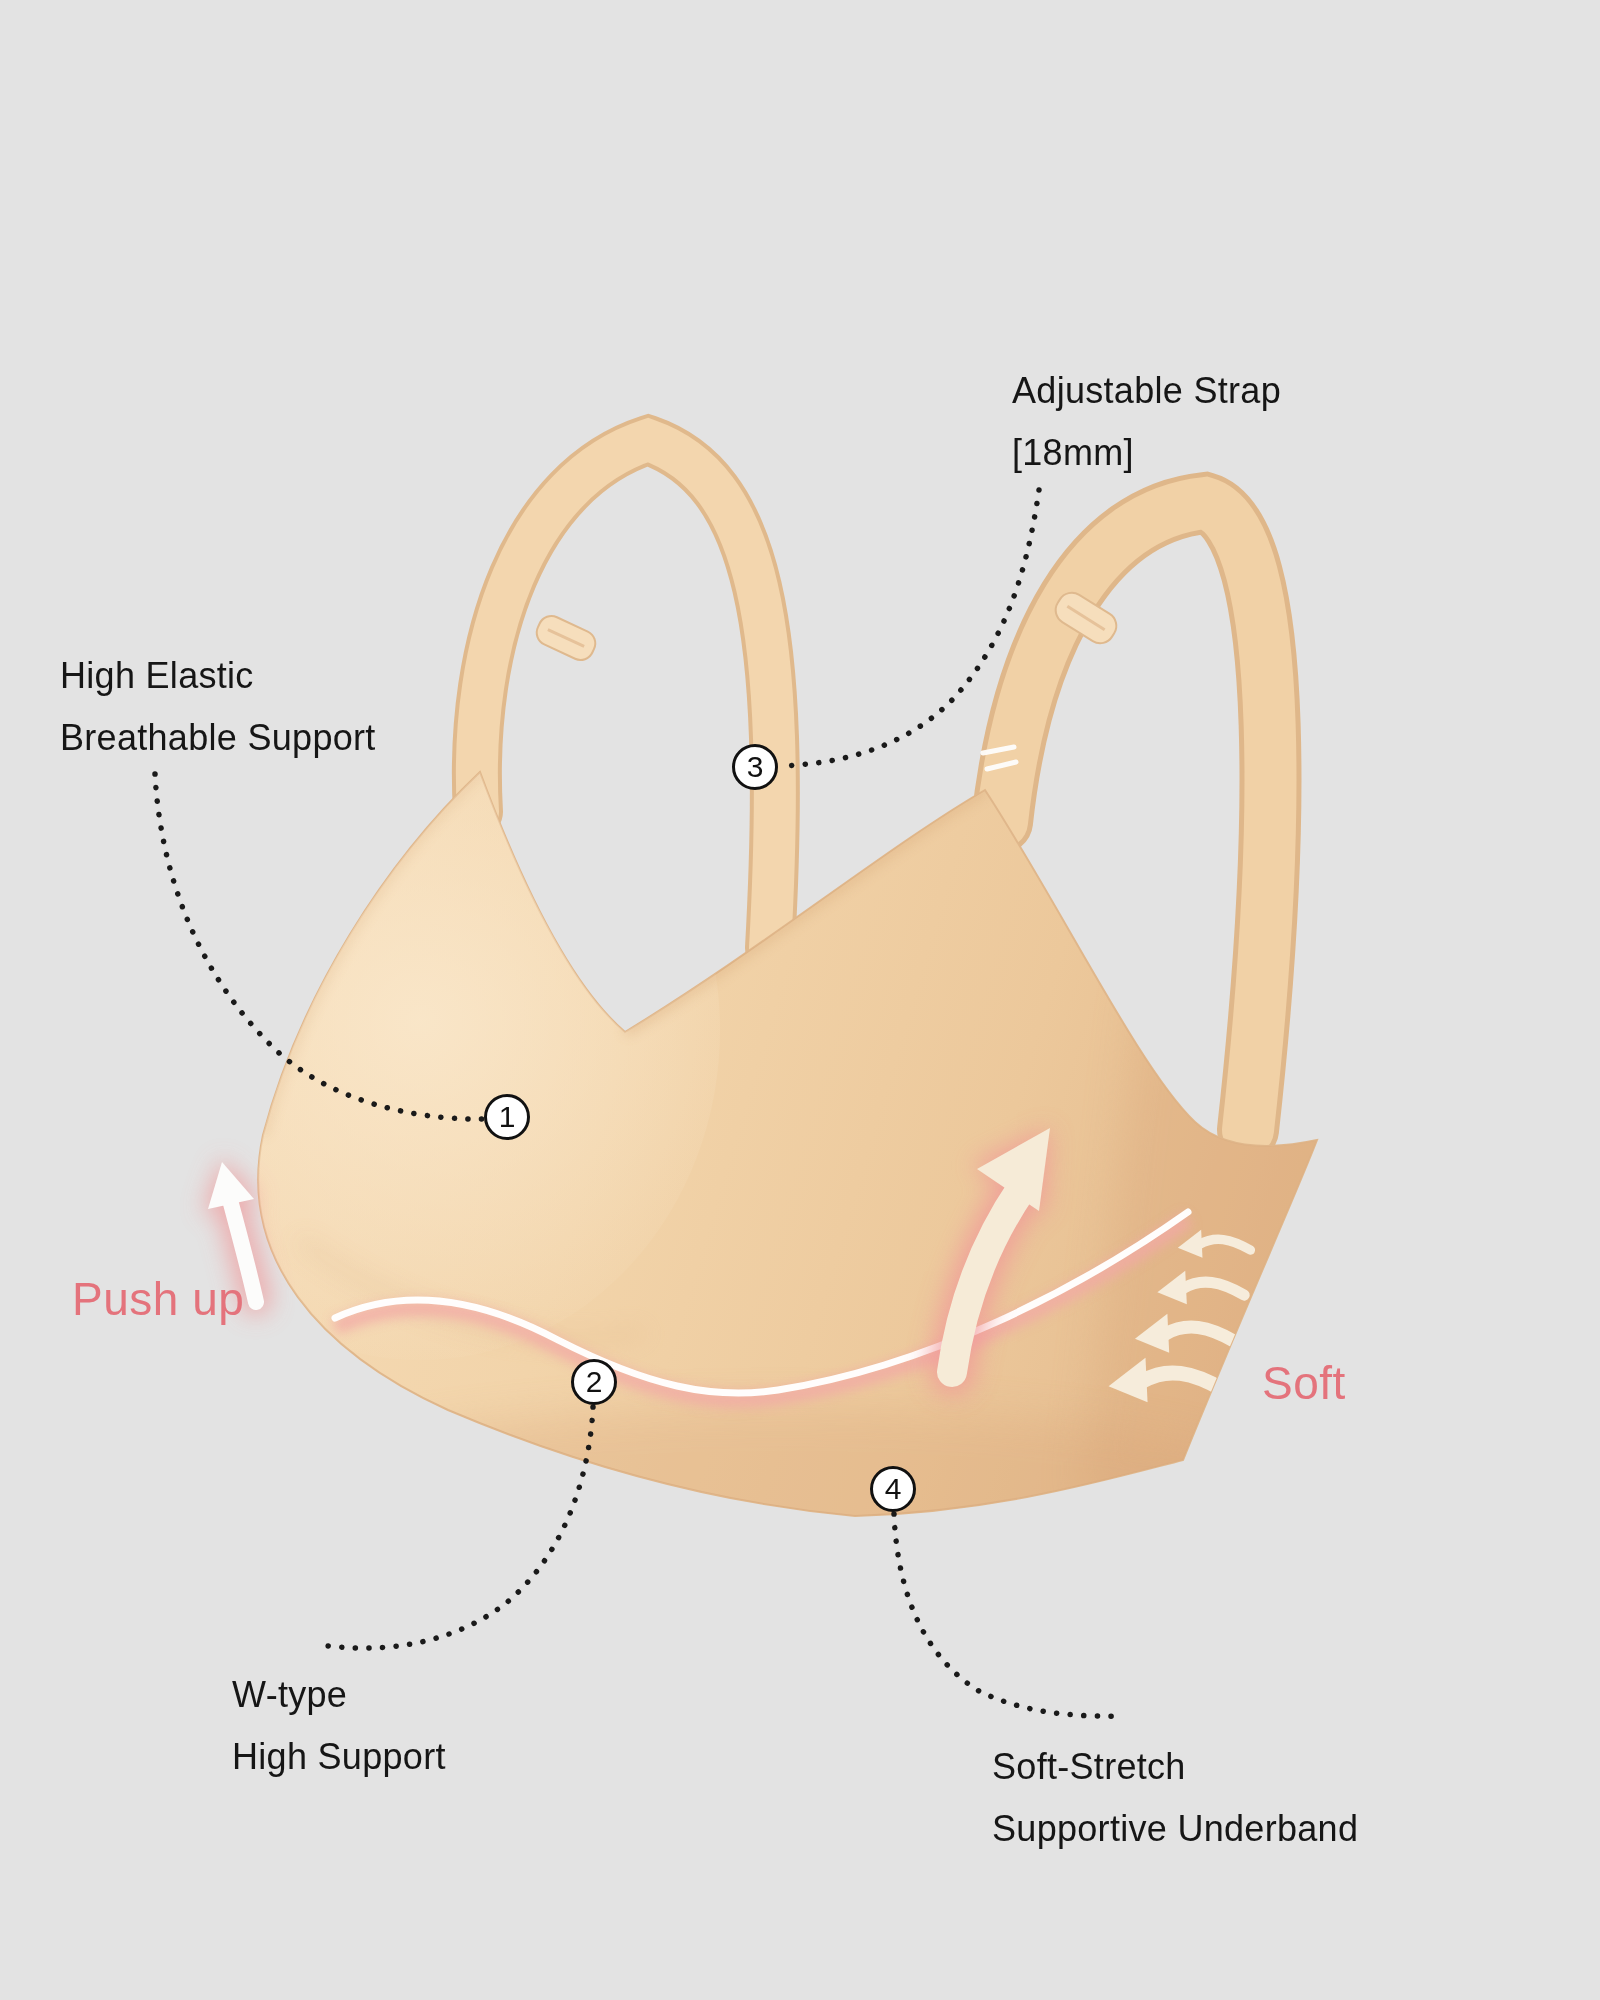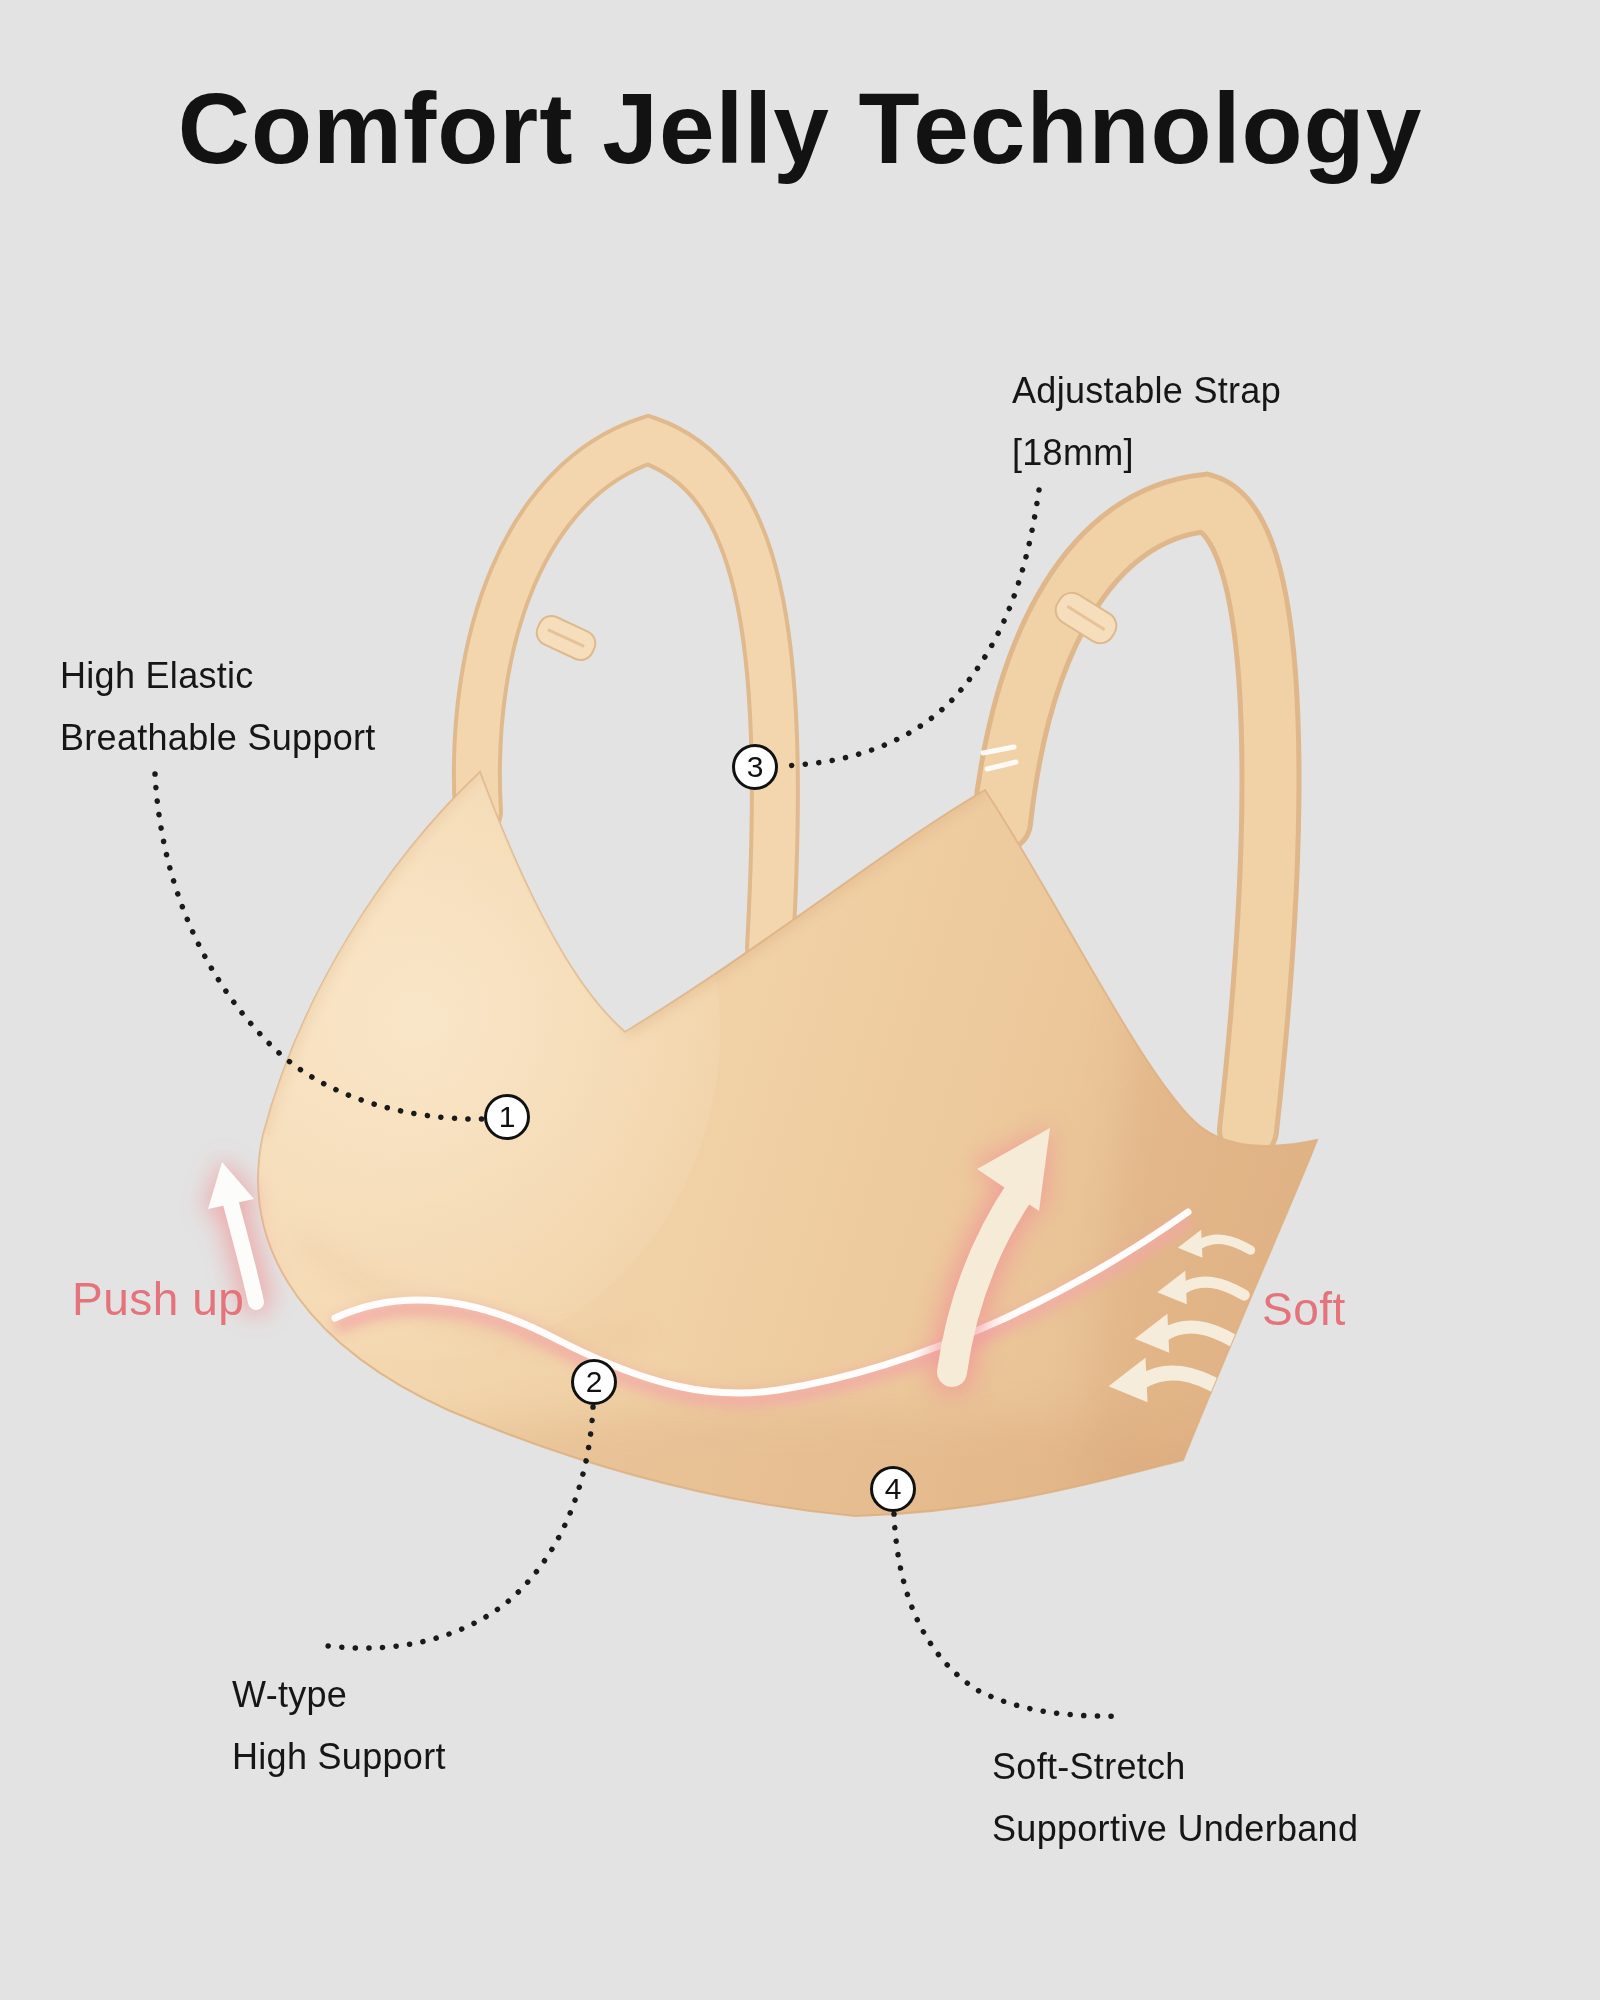--- a/index.html
+++ b/index.html
@@ -27,21 +27,20 @@
     border:3.5px solid #111; border-radius:50%; background:#fff;
     display:flex; align-items:center; justify-content:center;
     font-size:30px; font-weight:400; color:#111;
   }
 </style>
 </head>
 <body>
 
 <div class="stage">
 
-  <div class="title">Comfort Jelly Technology</div>
 
   <svg class="art" width="1600" height="2000" viewBox="0 0 1600 2000">
     <defs>
       <linearGradient id="gBody" gradientUnits="userSpaceOnUse" x1="260" y1="900" x2="1330" y2="1220">
         <stop offset="0" stop-color="#F5DBB6"></stop>
         <stop offset="0.35" stop-color="#F2D4AA"></stop>
         <stop offset="0.7" stop-color="#ECC89B"></stop>
         <stop offset="1" stop-color="#E3B88B"></stop>
       </linearGradient>
       <radialGradient id="gCup" gradientUnits="userSpaceOnUse" cx="420" cy="1020" r="370">
@@ -173,15 +172,15 @@
     <div>High Support</div>
   </div>
 
   <div class="callout-label" style="left:992px; top:1736px;">
     <div>Soft-Stretch</div>
     <div>Supportive Underband</div>
   </div>
 
   <div class="pink-label" style="left:72px; top:1272px;">Push up</div>
 
-  <div class="pink-label" style="left:1262px; top:1282px;">Soft</div>
+  <div class="pink-label" style="left:1262px; top:1356px;">Soft</div>
 
 </div>
 
 </body></html>

